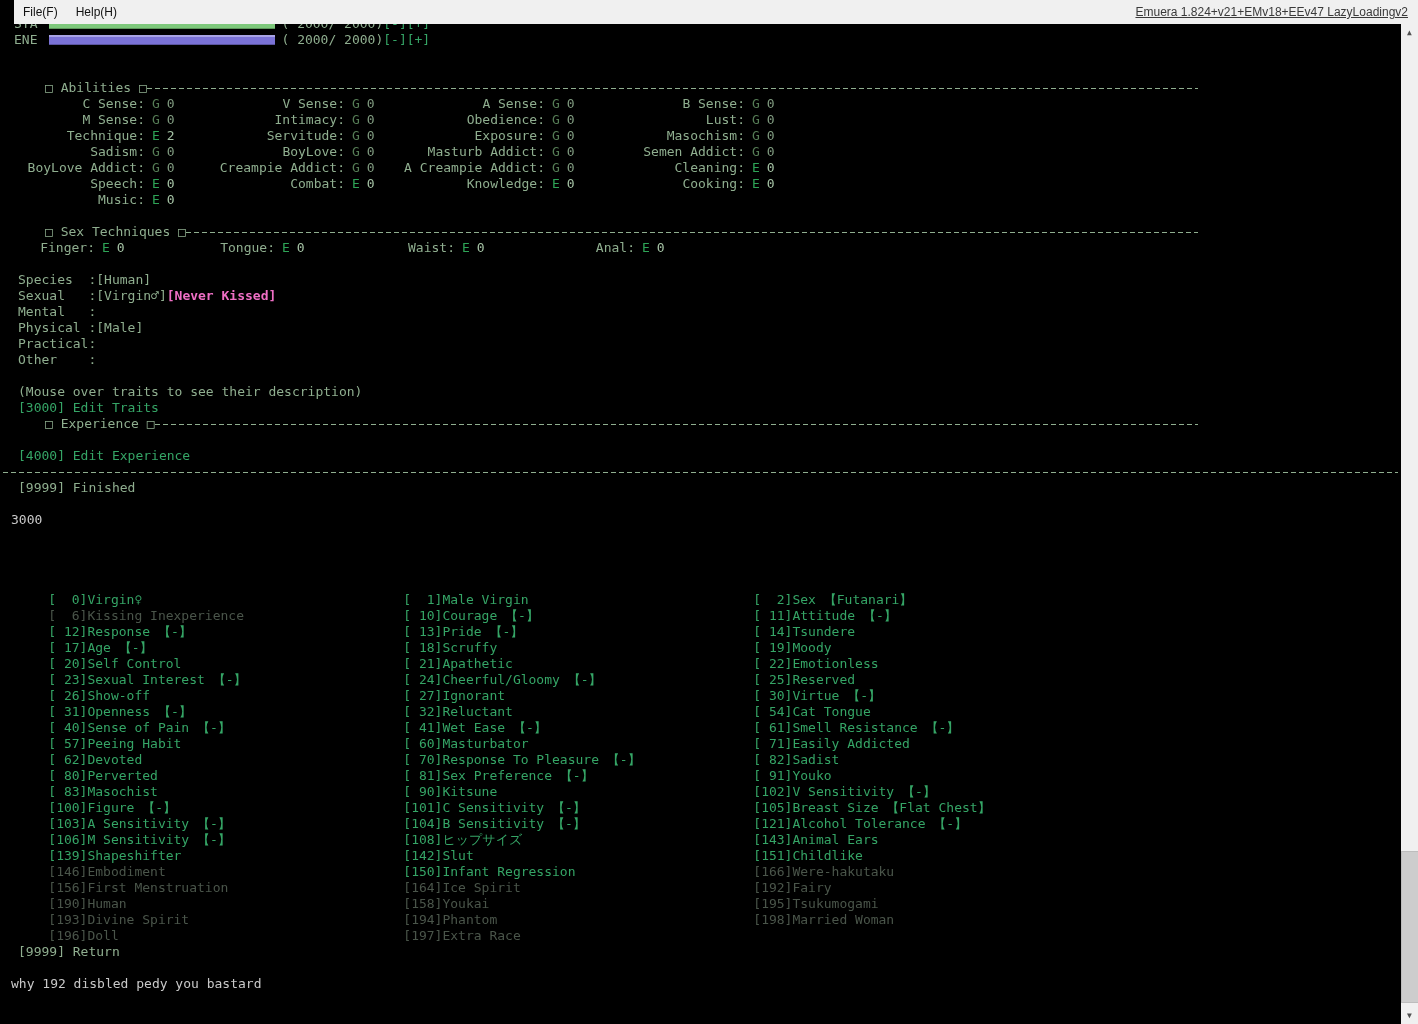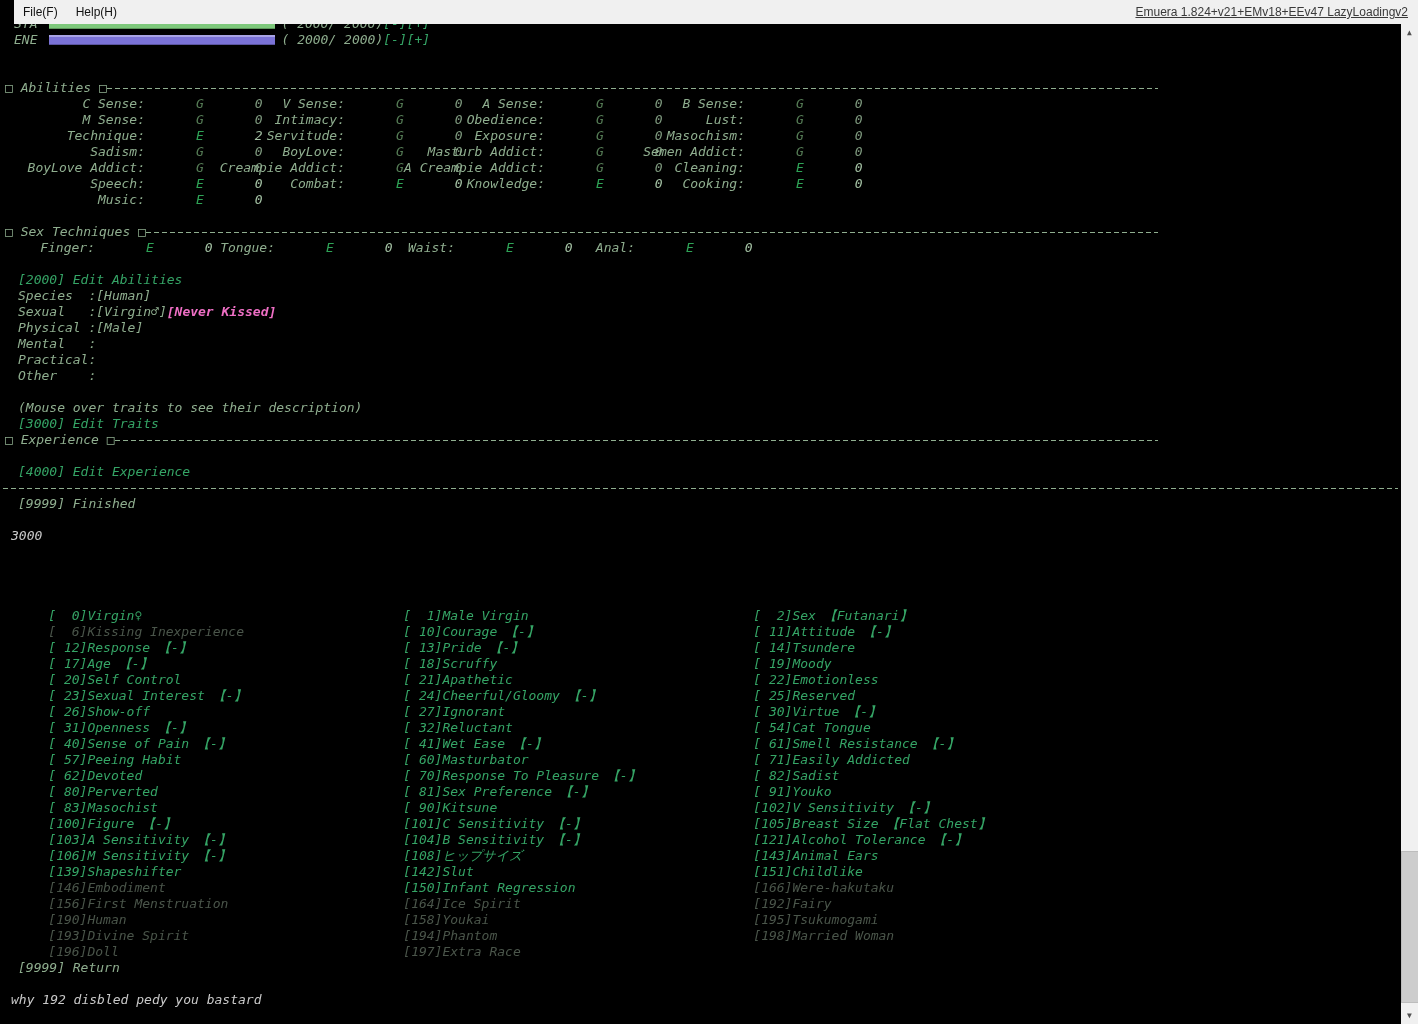--- a/index.html
+++ b/index.html
@@ -13,40 +13,40 @@
     display:flex;align-items:center;font-family:"Liberation Sans",sans-serif;
     font-size:12px;color:#111;z-index:5;
   }
   .menu-item{padding:4px 9px;cursor:default;}
   .menu-title{margin-left:auto;padding-right:24px;color:#3a3a3a;text-decoration:underline;}
   
   .console{
     position:absolute;top:24px;left:0;width:1401px;height:1000px;overflow:hidden;
     font-size:13px;line-height:16px;color:var(--text);background:#000;
   }
-  .content{position:relative;top:-8px;font-style:italic;}
+  .content{position:relative;top:-8px;}
   .line{height:16px;display:flex;align-items:center;padding-left:4px;}
   .line span{white-space:pre;}
   .pl3{padding-left:11px;} .pl14{padding-left:14px;} .pl18{padding-left:18px;}
   .blank{height:16px;}
   
   .bar{display:inline-block;width:226px;height:10px;margin:0 6px 0 12px;
        box-shadow:inset 0 2px rgba(255,255,255,.35), inset 0 -1px rgba(0,0,0,.25);}
   .sta-bar{background:var(--sta);}
   .ene-bar{background:var(--ene);}
   .btn{color:var(--green);cursor:pointer;}
   .plainbtn{color:var(--text);cursor:pointer;}
   
-  .hdr-line{width:1153px;padding-left:5px;}
+  .hdr-line{width:1153px;padding-left:5px;margin-left:40px;}
   .dashfill{flex:1;align-self:stretch;
     background:repeating-linear-gradient(90deg,var(--text) 0 5px,transparent 5px 8px) 0 8px/100% 1px no-repeat;}
   .fulldash{width:1395px;padding-left:3px;}
   
   .abil-grid{display:grid;grid-template-columns:repeat(4,200px);padding-left:17px;}
-  .abil-cell{height:16px;display:flex;white-space:pre;gap:44px;}
+  .abil-cell{height:16px;display:flex;white-space:pre;}
   .alabel{display:flex;justify-content:flex-end;width:128px;flex-shrink:0;white-space:pre;}
   .grade{margin-left:7px;} .aval{margin-left:7px;}
   .gG .grade{color:var(--gradeg);} .gG .aval{color:var(--valg);}
   .gE .grade{color:var(--gradee);} .gE .aval{color:var(--vale);}
   .sex-grid{display:grid;grid-template-columns:repeat(4,180px);padding-left:17px;}
   .sex-grid .alabel{width:78px;}
   
   .pers-row{padding-left:18px;}
   .phl{color:var(--pink);font-weight:bold;}
   
@@ -275,46 +275,43 @@
 
   <div class="abil-cell gE">
     <span class="alabel">Anal:</span>
     <span class="grade">E</span>
     <span class="aval">0</span>
   </div>
 </div>
 
   <div class="blank"></div>
 
-  <div class="line pl18">
-    <span class="btn">[2000] Edit Abilities</span>
-  </div>
 
   <div>
   <div class="line pers-row">
     <span>Species  :</span>
     <span>[Human]</span>
     <span class="phl"></span>
   </div>
 
   <div class="line pers-row">
     <span>Sexual   :</span>
     <span>[Virgin♂]</span>
     <span class="phl">[Never Kissed]</span>
   </div>
 
   <div class="line pers-row">
+    <span>Mental   :</span>
+    <span></span>
+    <span class="phl"></span>
+  </div>
+
+  <div class="line pers-row">
     <span>Physical :</span>
     <span>[Male]</span>
-    <span class="phl"></span>
-  </div>
-
-  <div class="line pers-row">
-    <span>Mental   :</span>
-    <span></span>
     <span class="phl"></span>
   </div>
 
   <div class="line pers-row">
     <span>Practical:</span>
     <span></span>
     <span class="phl"></span>
   </div>
 
   <div class="line pers-row">

